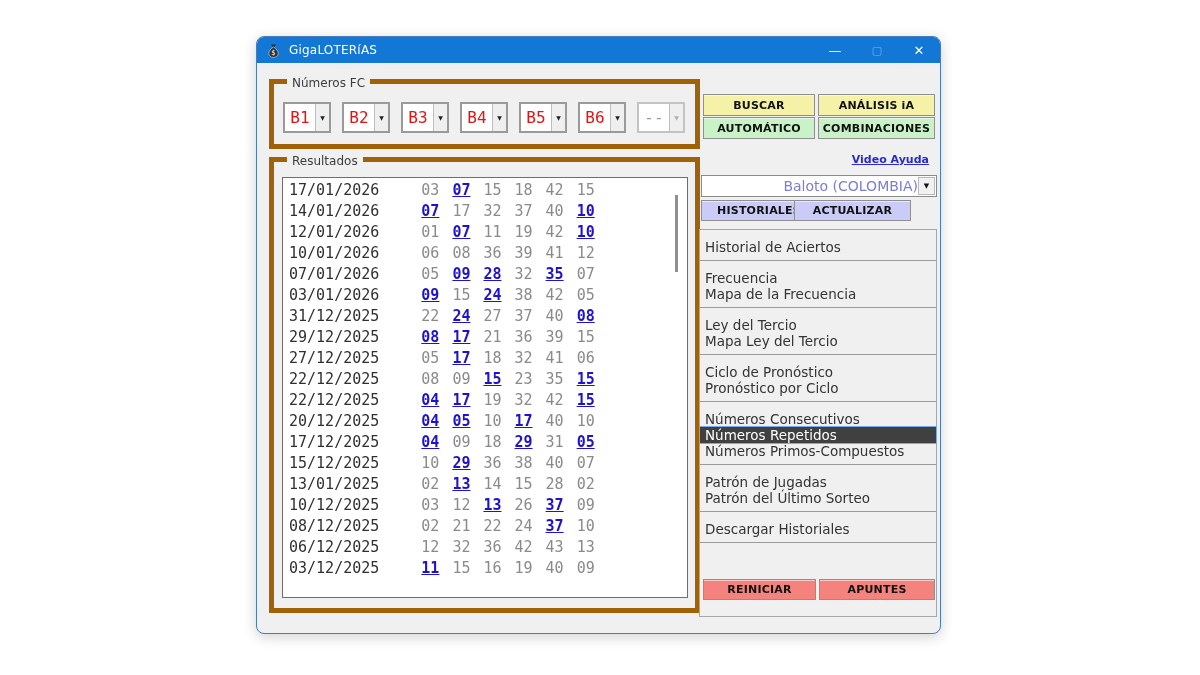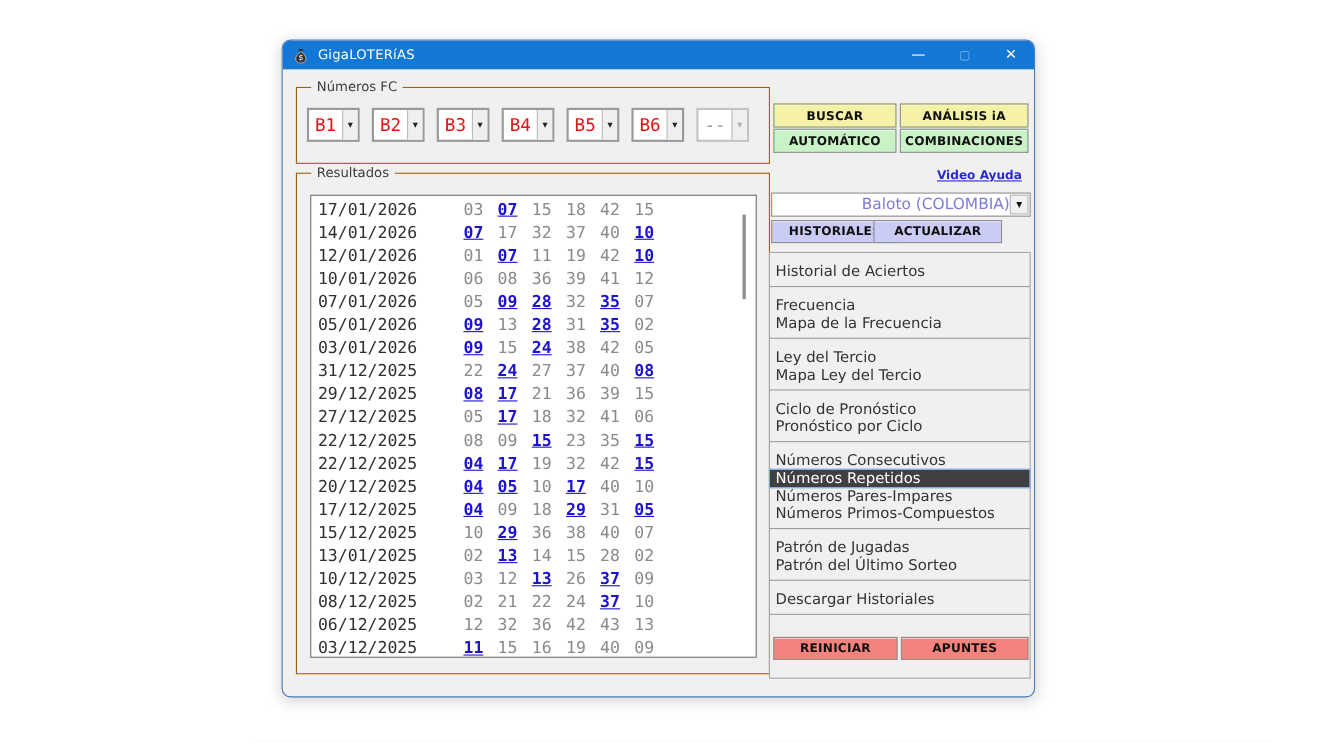--- a/index.html
+++ b/index.html
@@ -17,21 +17,21 @@
     background:#1377d6; display:flex; align-items:center; color:#fff;
   }
   .titlebar .app-icon { width:15px; height:15px; margin-left:9px; display:block; }
   .titlebar .title { margin-left:8px; font-size:12px; letter-spacing:.2px; }
   .win-controls { margin-left:auto; display:flex; height:100%; align-items:center; }
   .win-btn { width:42px; height:100%; display:flex; align-items:center; justify-content:center;
              font-size:13px; color:#fff; cursor:default; }
   .win-btn.dim { color:#7fb5ea; font-size:11px; }
 
   
-  .groupbox { position:absolute; border:1px solid #a16207; background:#f0f0f0; }
+  .groupbox { position:absolute; border:5px solid #a16207; background:#f0f0f0; }
   .groupbox > .gb-label {
     position:absolute; top:-8px; left:13px; background:#f0f0f0; padding:0 5px;
     font-size:12px; color:#3c3c3c;
   }
   .gb-fc { left:12px; top:42px; width:431px; height:70px; }
   .gb-res { left:12px; top:120px; width:431px; height:456px; }
 
   
   .fc-row { position:absolute; left:9px; top:18px; display:flex; gap:11px; }
   .fc-combo {
@@ -149,21 +149,20 @@
   <div class="groupbox gb-res">
     <span class="gb-label">Resultados</span>
   </div>
   <div class="listbox" id="results-list">
     <div class="v-scroll"></div>
   <div class="result-row"><span class="r-date">17/01/2026</span><span class="r-num">03</span><span class="r-num hl">07</span><span class="r-num">15</span><span class="r-num">18</span><span class="r-num">42</span><span class="r-num">15</span></div>
       <div class="result-row"><span class="r-date">14/01/2026</span><span class="r-num hl">07</span><span class="r-num">17</span><span class="r-num">32</span><span class="r-num">37</span><span class="r-num">40</span><span class="r-num hl">10</span></div>
       <div class="result-row"><span class="r-date">12/01/2026</span><span class="r-num">01</span><span class="r-num hl">07</span><span class="r-num">11</span><span class="r-num">19</span><span class="r-num">42</span><span class="r-num hl">10</span></div>
       <div class="result-row"><span class="r-date">10/01/2026</span><span class="r-num">06</span><span class="r-num">08</span><span class="r-num">36</span><span class="r-num">39</span><span class="r-num">41</span><span class="r-num">12</span></div>
       <div class="result-row"><span class="r-date">07/01/2026</span><span class="r-num">05</span><span class="r-num hl">09</span><span class="r-num hl">28</span><span class="r-num">32</span><span class="r-num hl">35</span><span class="r-num">07</span></div>
-      <div class="result-row"><span class="r-date">05/01/2026</span><span class="r-num hl">09</span><span class="r-num">13</span><span class="r-num hl">28</span><span class="r-num">31</span><span class="r-num hl">35</span><span class="r-num">02</span></div>
       <div class="result-row"><span class="r-date">03/01/2026</span><span class="r-num hl">09</span><span class="r-num">15</span><span class="r-num hl">24</span><span class="r-num">38</span><span class="r-num">42</span><span class="r-num">05</span></div>
       <div class="result-row"><span class="r-date">31/12/2025</span><span class="r-num">22</span><span class="r-num hl">24</span><span class="r-num">27</span><span class="r-num">37</span><span class="r-num">40</span><span class="r-num hl">08</span></div>
       <div class="result-row"><span class="r-date">29/12/2025</span><span class="r-num hl">08</span><span class="r-num hl">17</span><span class="r-num">21</span><span class="r-num">36</span><span class="r-num">39</span><span class="r-num">15</span></div>
       <div class="result-row"><span class="r-date">27/12/2025</span><span class="r-num">05</span><span class="r-num hl">17</span><span class="r-num">18</span><span class="r-num">32</span><span class="r-num">41</span><span class="r-num">06</span></div>
       <div class="result-row"><span class="r-date">22/12/2025</span><span class="r-num">08</span><span class="r-num">09</span><span class="r-num hl">15</span><span class="r-num">23</span><span class="r-num">35</span><span class="r-num hl">15</span></div>
       <div class="result-row"><span class="r-date">22/12/2025</span><span class="r-num hl">04</span><span class="r-num hl">17</span><span class="r-num">19</span><span class="r-num">32</span><span class="r-num">42</span><span class="r-num hl">15</span></div>
       <div class="result-row"><span class="r-date">20/12/2025</span><span class="r-num hl">04</span><span class="r-num hl">05</span><span class="r-num">10</span><span class="r-num hl">17</span><span class="r-num">40</span><span class="r-num">10</span></div>
       <div class="result-row"><span class="r-date">17/12/2025</span><span class="r-num hl">04</span><span class="r-num">09</span><span class="r-num">18</span><span class="r-num hl">29</span><span class="r-num">31</span><span class="r-num hl">05</span></div>
       <div class="result-row"><span class="r-date">15/12/2025</span><span class="r-num">10</span><span class="r-num hl">29</span><span class="r-num">36</span><span class="r-num">38</span><span class="r-num">40</span><span class="r-num">07</span></div>
       <div class="result-row"><span class="r-date">13/01/2025</span><span class="r-num">02</span><span class="r-num hl">13</span><span class="r-num">14</span><span class="r-num">15</span><span class="r-num">28</span><span class="r-num">02</span></div>
@@ -200,21 +199,20 @@
         <div class="menu-item">Ley del Tercio</div>
         <div class="menu-item">Mapa Ley del Tercio</div>
       </div>
       <div class="menu-section">
         <div class="menu-item">Ciclo de Pronóstico</div>
         <div class="menu-item">Pronóstico por Ciclo</div>
       </div>
       <div class="menu-section">
         <div class="menu-item">Números Consecutivos</div>
         <div class="menu-item selected">Números Repetidos</div>
-        <div class="menu-item">Números Pares-Impares</div>
         <div class="menu-item">Números Primos-Compuestos</div>
       </div>
       <div class="menu-section">
         <div class="menu-item">Patrón de Jugadas</div>
         <div class="menu-item">Patrón del Último Sorteo</div>
       </div>
       <div class="menu-section">
         <div class="menu-item">Descargar Historiales</div>
       </div>
     </div>

